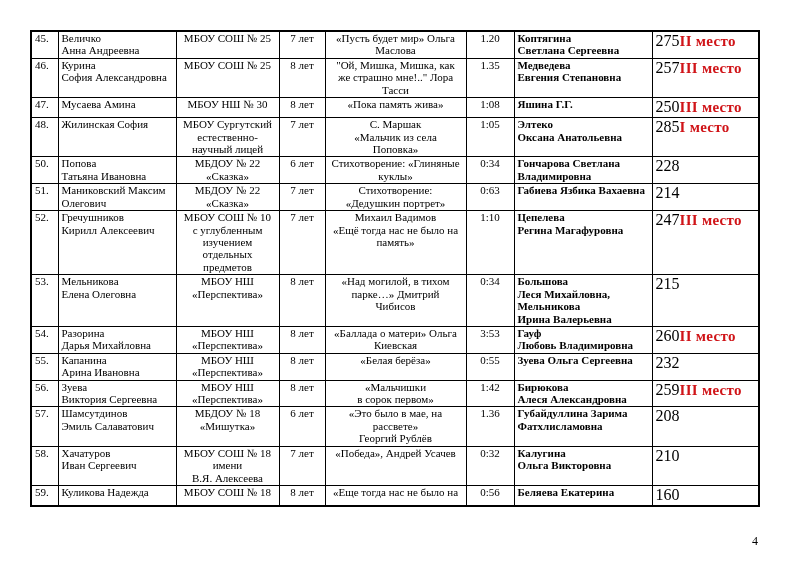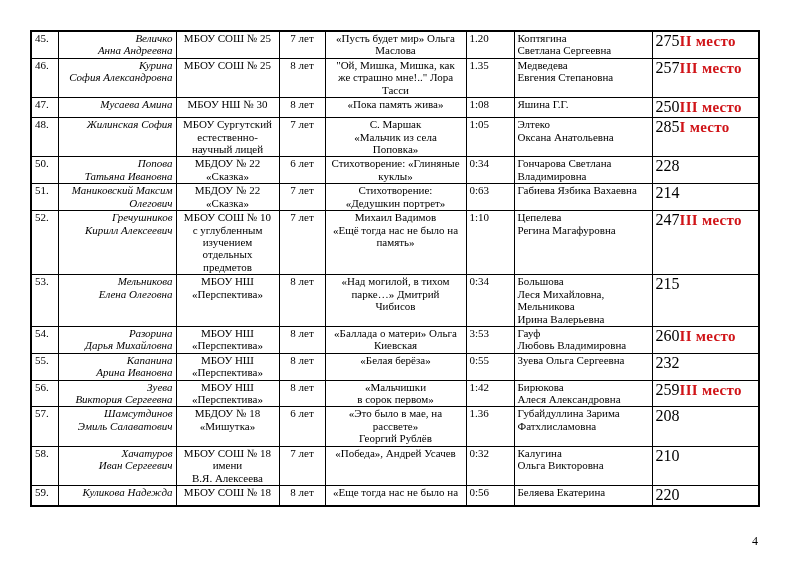--- a/index.html
+++ b/index.html
@@ -17,26 +17,26 @@
   .results td{
     border:1px solid #000;
     vertical-align:top;
     padding:0 3px 1px 3px;
     font-size:11px;
     line-height:1.13;
     white-space:pre-line;
     overflow:hidden;
   }
   .c-num{text-align:left;padding-left:5px;}
-  .c-name{text-align:right;padding-left:6px;font-style:italic;}
+  .c-name{text-align:left;padding-left:6px;}
   .c-school{text-align:center;margin-top:31px;}
   .c-age{text-align:center;}
   .c-title{text-align:center;}
-  .c-time{text-align:left;}
-  .c-teacher{text-align:left;padding-left:6px;}
+  .c-time{text-align:center;}
+  .c-teacher{text-align:left;padding-left:6px;font-weight:bold;}
   .c-result{white-space:nowrap;padding-left:6px;padding-top:2px;}
   .score{font-size:16px;text-align:center;}
   .place{
     font-size:15px;font-weight:bold;
     color:var(--place-red,#d01418);
     letter-spacing:.3px;
   }
   .page-num{
     position:absolute;left:30px;top:534px;width:728px;
     text-align:right;padding-right:16px;
@@ -243,18 +243,18 @@
           <td class="c-result"><span class="score">210</span></td>
         </tr>
         <tr>
           <td class="c-num">59.</td>
           <td class="c-name">Куликова Надежда</td>
           <td class="c-school">МБОУ СОШ № 18</td>
           <td class="c-age">8 лет</td>
           <td class="c-title">«Еще тогда нас не было на</td>
           <td class="c-time">0:56</td>
           <td class="c-teacher">Беляева Екатерина</td>
-          <td class="c-result"><span class="score">220</span></td>
+          <td class="c-result"><span class="score">160</span></td>
         </tr>
       </tbody>
   </table>
   <div class="page-num">4</div>
 </div>
 
 </body></html>

